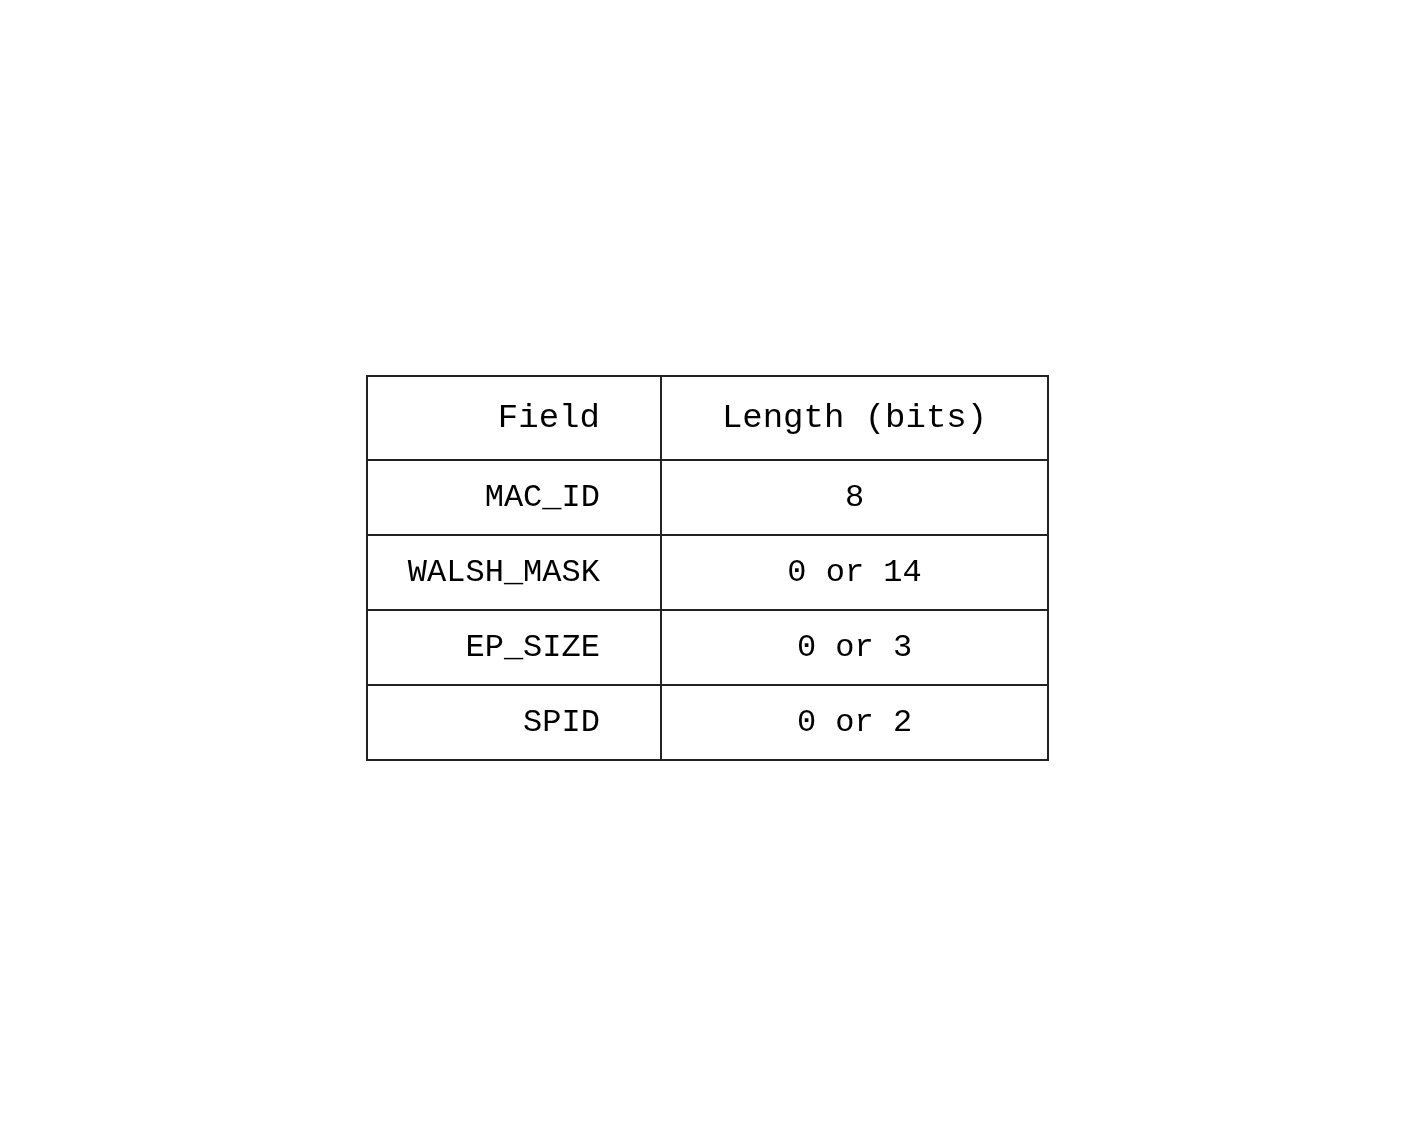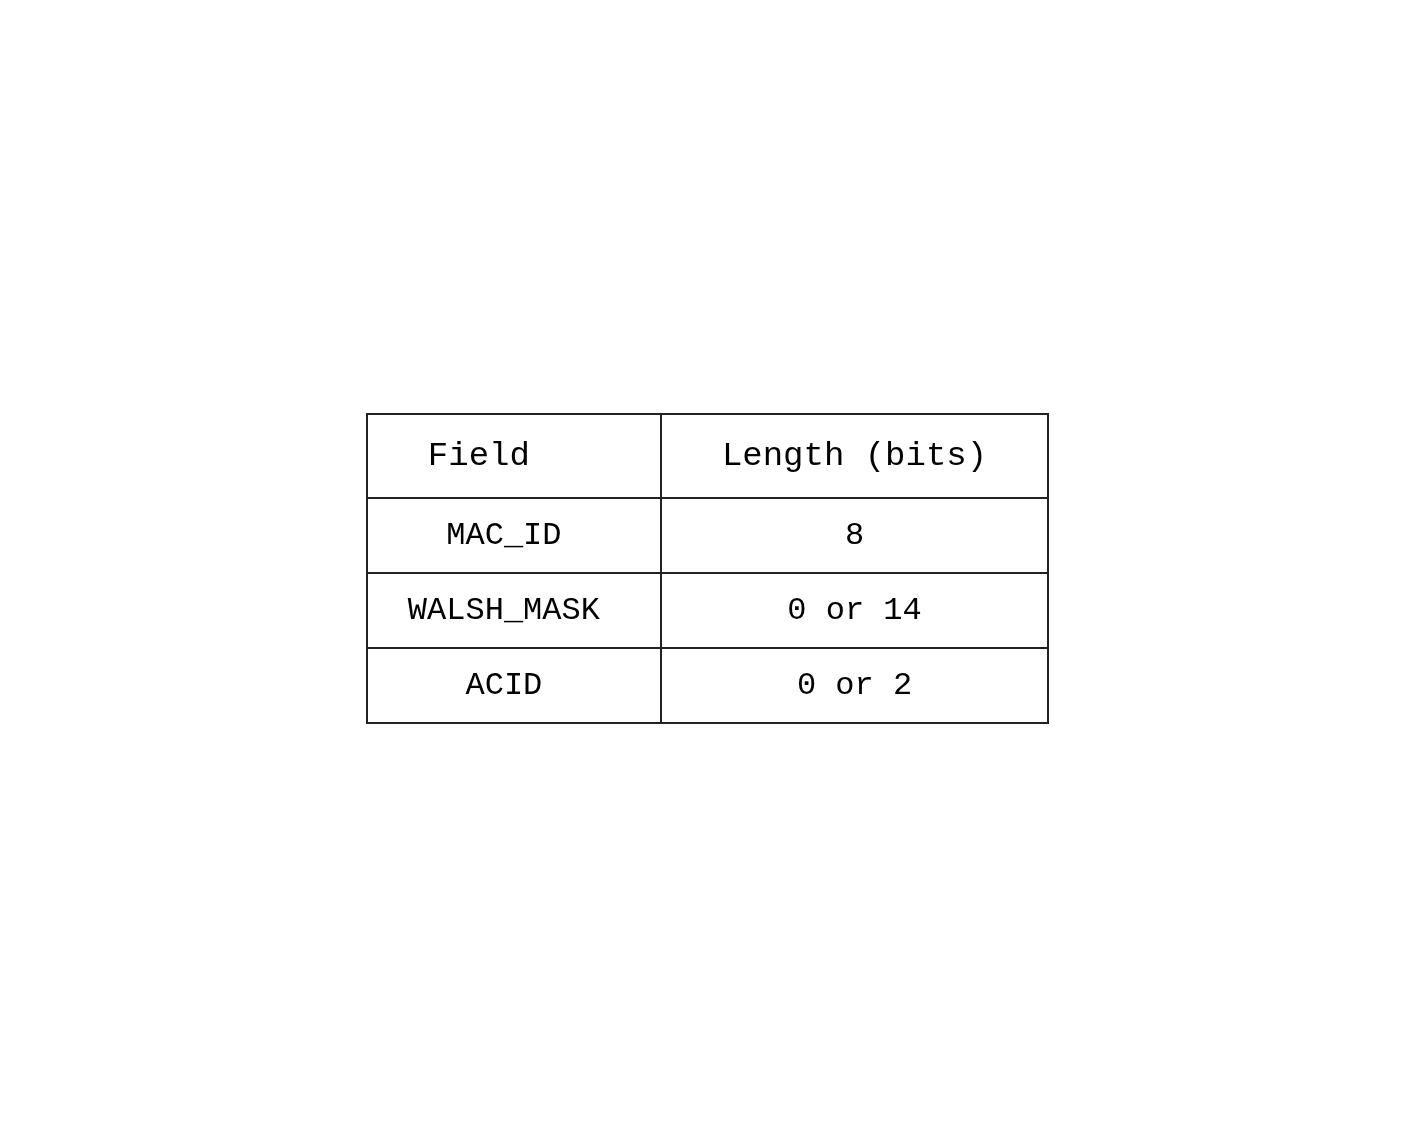--- a/index.html
+++ b/index.html
@@ -32,33 +32,33 @@
 
     table {
       border-collapse: collapse;
       border: 2px solid #222222;
       font-family: 'Courier New', Courier, monospace;
     }
 
     th, td {
       border: 2px solid #222222;
       padding: 18px 60px;
-      text-align: left;
+      text-align: right;
       font-size: 32px;
       font-weight: normal;
       white-space: nowrap;
     }
 
     thead th {
       font-size: 34px;
       padding: 22px 60px;
     }
 
     tbody td:first-child {
-      text-align: center;
+      text-align: right;
       padding-left: 40px;
     }
 
     tbody td:last-child {
       text-align: center;
     }
   </style>
 </head>
 <body>
 
@@ -74,19 +74,23 @@
       <tbody id="table-body">
       <tr>
             <td>MAC_ID</td>
             <td>8</td>
           </tr>
           <tr>
             <td>WALSH_MASK</td>
             <td>0 or 14</td>
           </tr>
           <tr>
-            <td>ACID</td>
+            <td>EP_SIZE</td>
+            <td>0 or 3</td>
+          </tr>
+          <tr>
+            <td>SPID</td>
             <td>0 or 2</td>
           </tr>
         </tbody>
     </table>
   </div>
 </div>
 
 </body></html>

